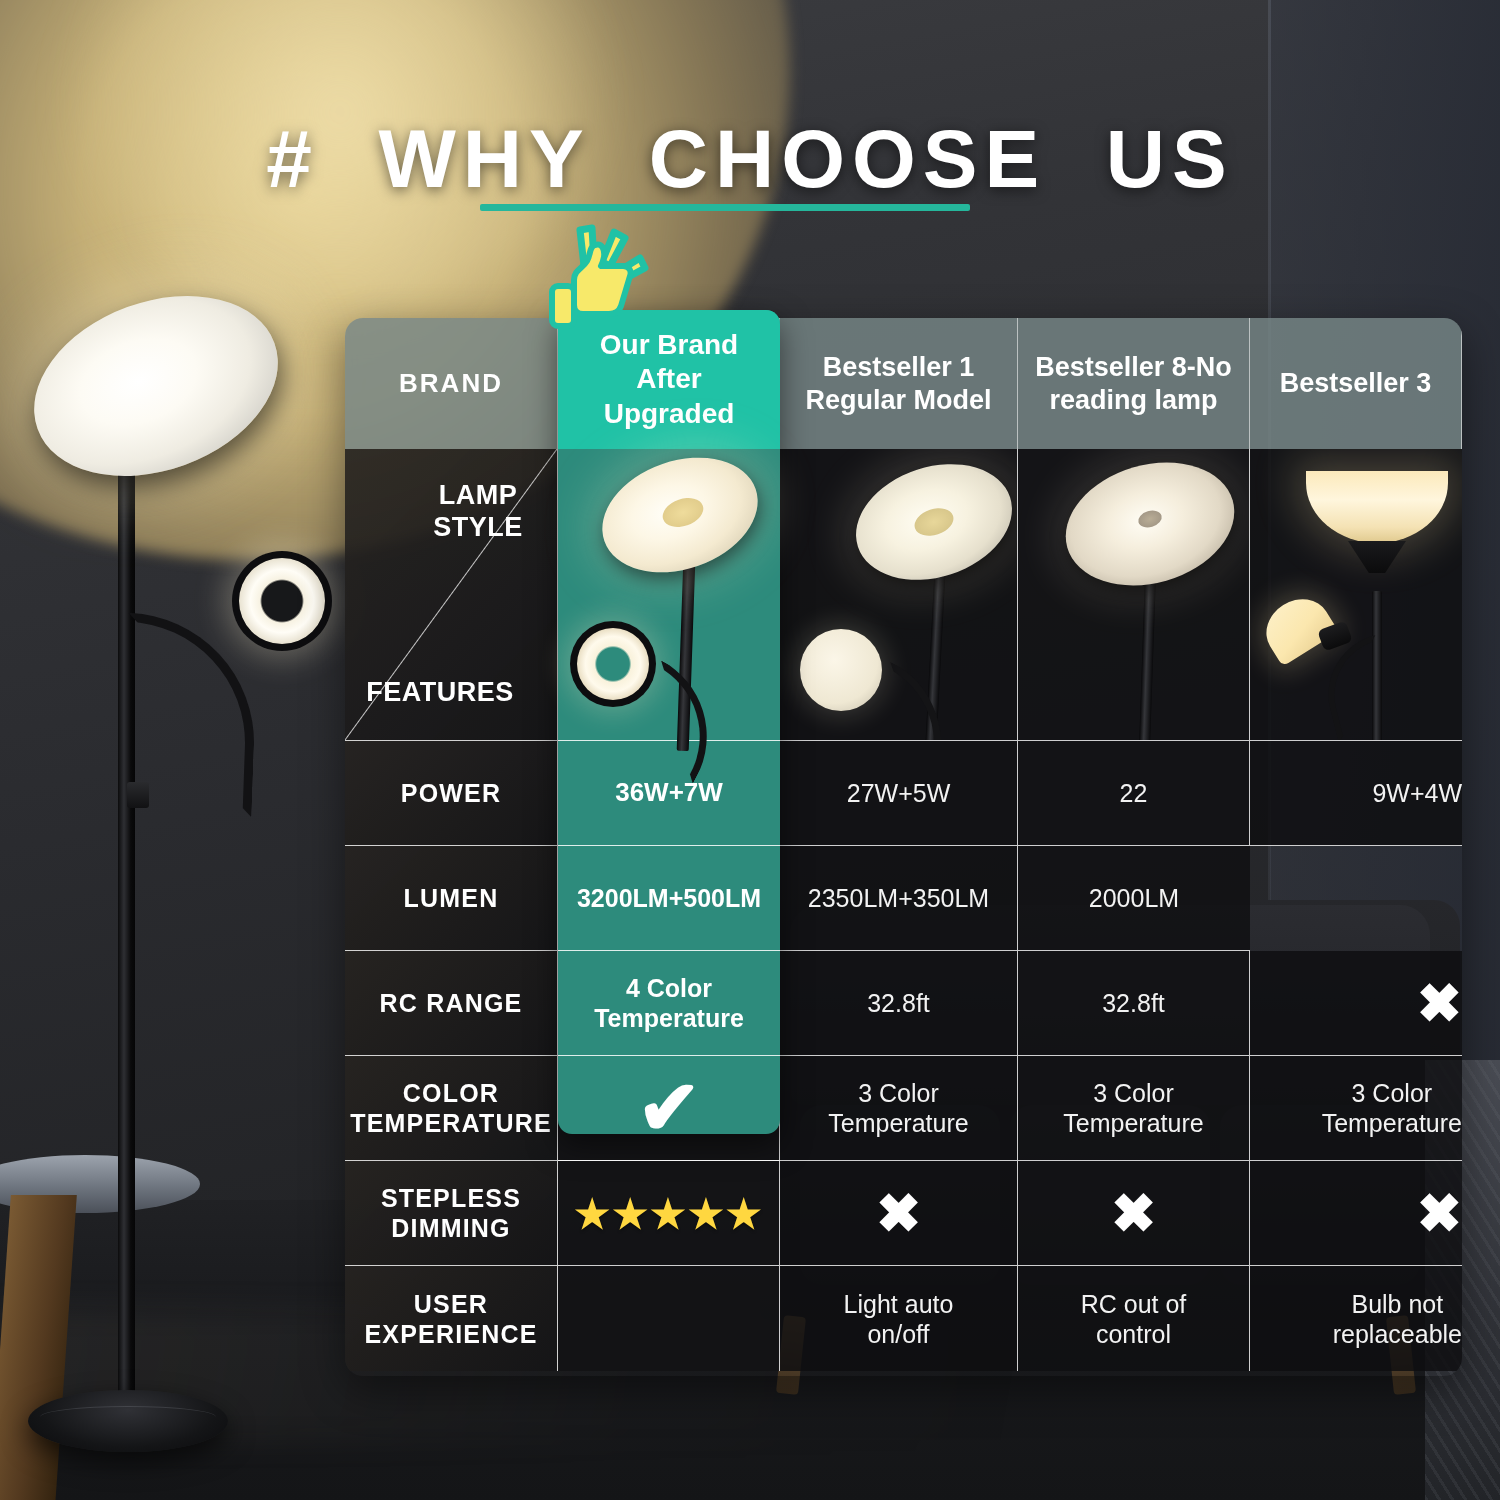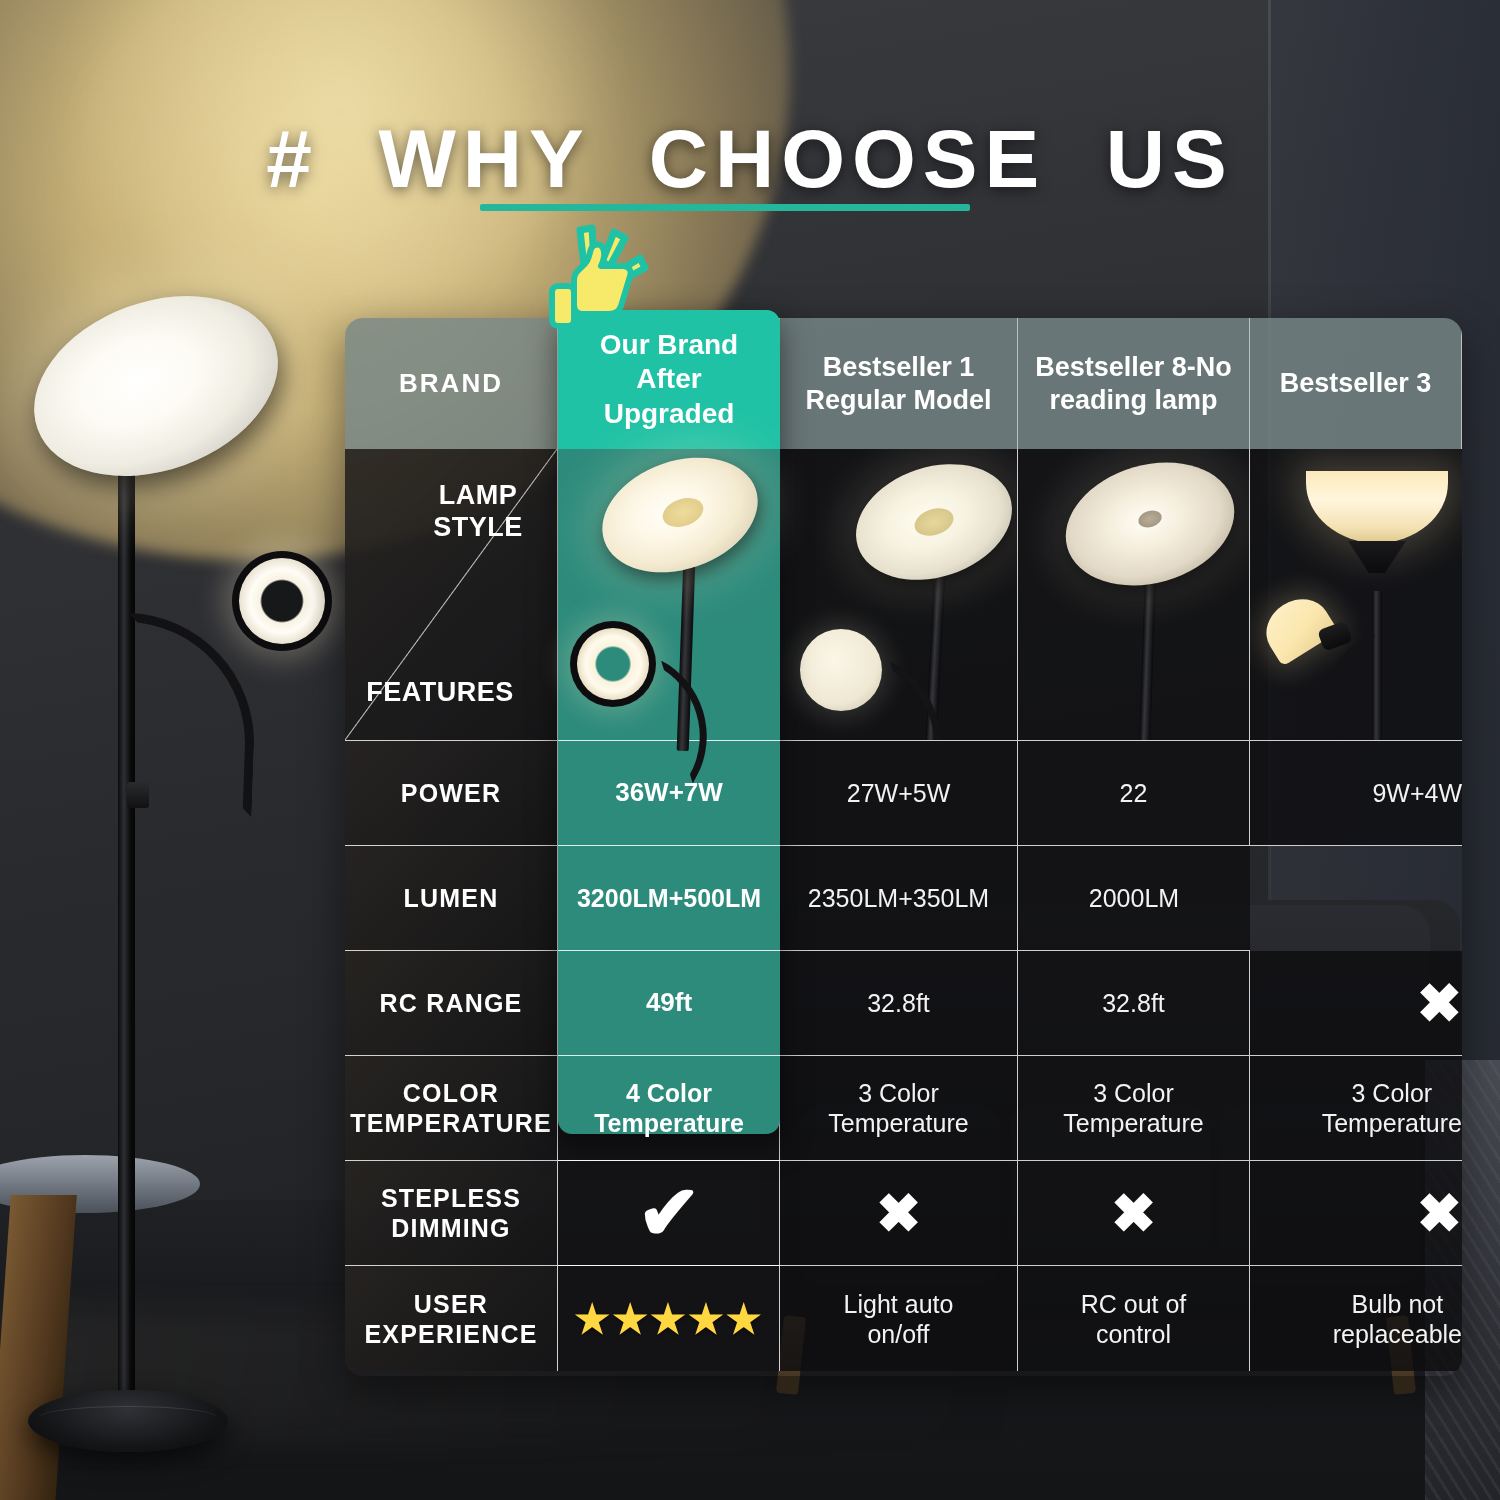--- a/index.html
+++ b/index.html
@@ -517,23 +517,20 @@
              border-top:7px solid #121214;border-right:7px solid #121214;border-radius:0 96px 0 0;transform:rotate(28deg)"></div>
       </div>
     </div>
 
     <div class="ocell o-power">
       <span>36W+7W</span>
       </div>
     <div class="ocell o-lumen">
       <span>3200LM+500LM</span>
       </div>
-    <div class="ocell o-rc">
-      <span>49ft</span>
-      </div>
     <div class="ocell o-ct">
       <span style="white-space:pre-line">4 Color
 Temperature</span>
       </div>
     <div class="ocell o-dim">
       <span style="font-size:76px;line-height:.85;font-weight:700">✔</span>
       </div>
     <div class="ocell o-ux">
       <span class="stars">★★★★★</span>
       </div>

